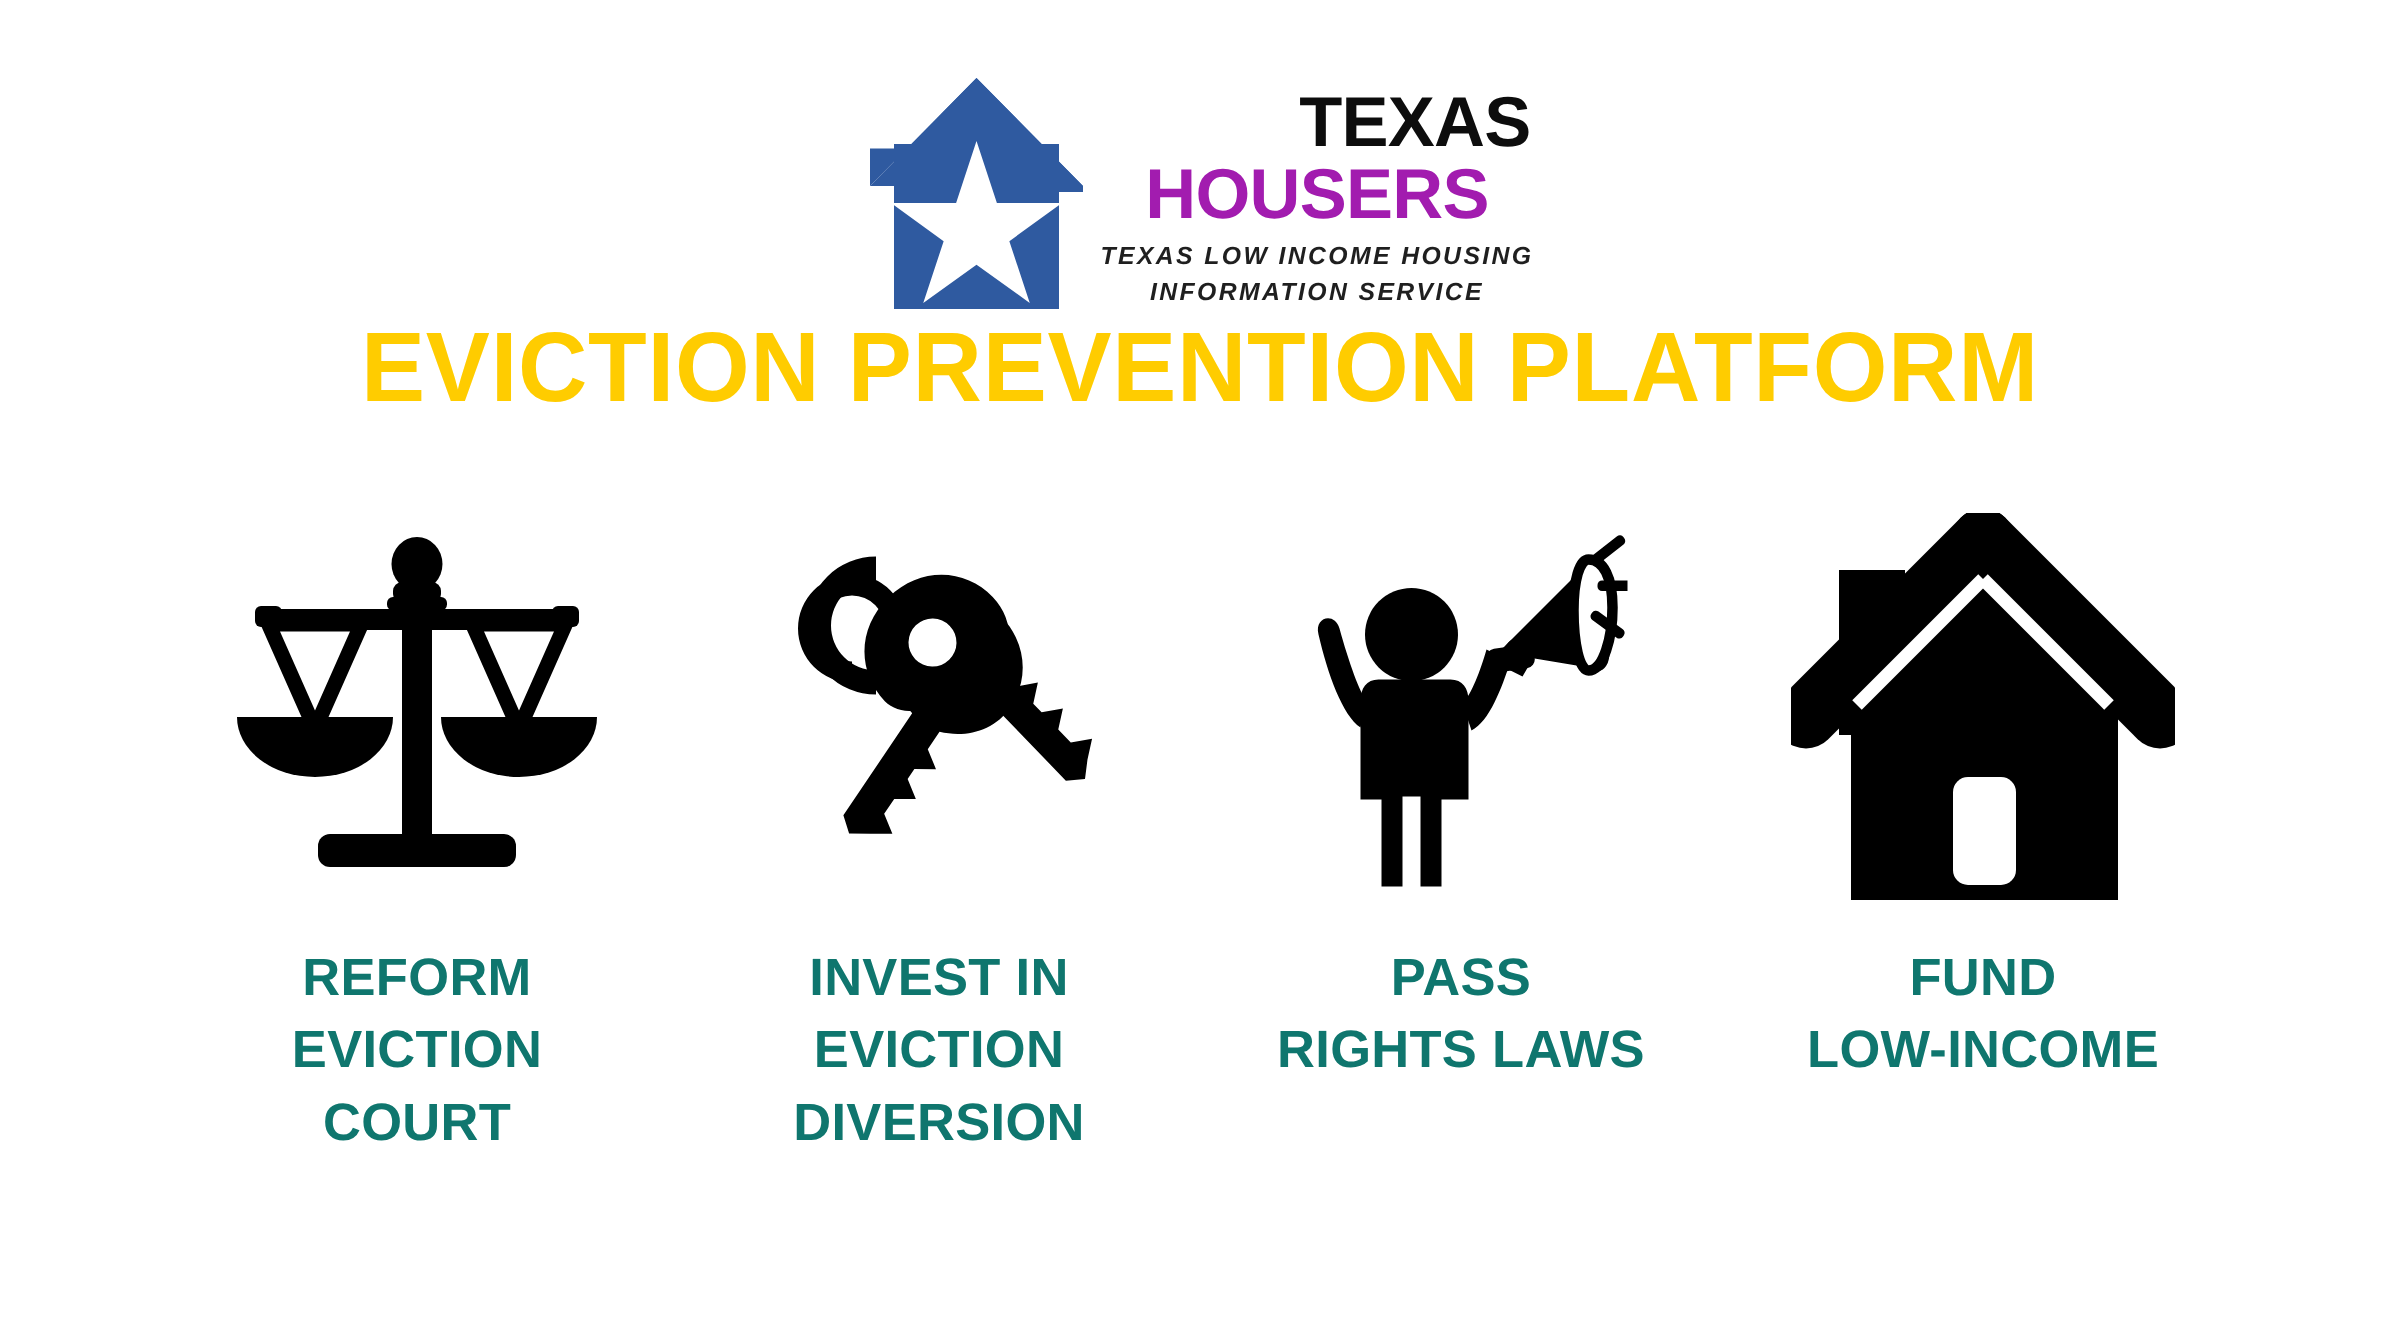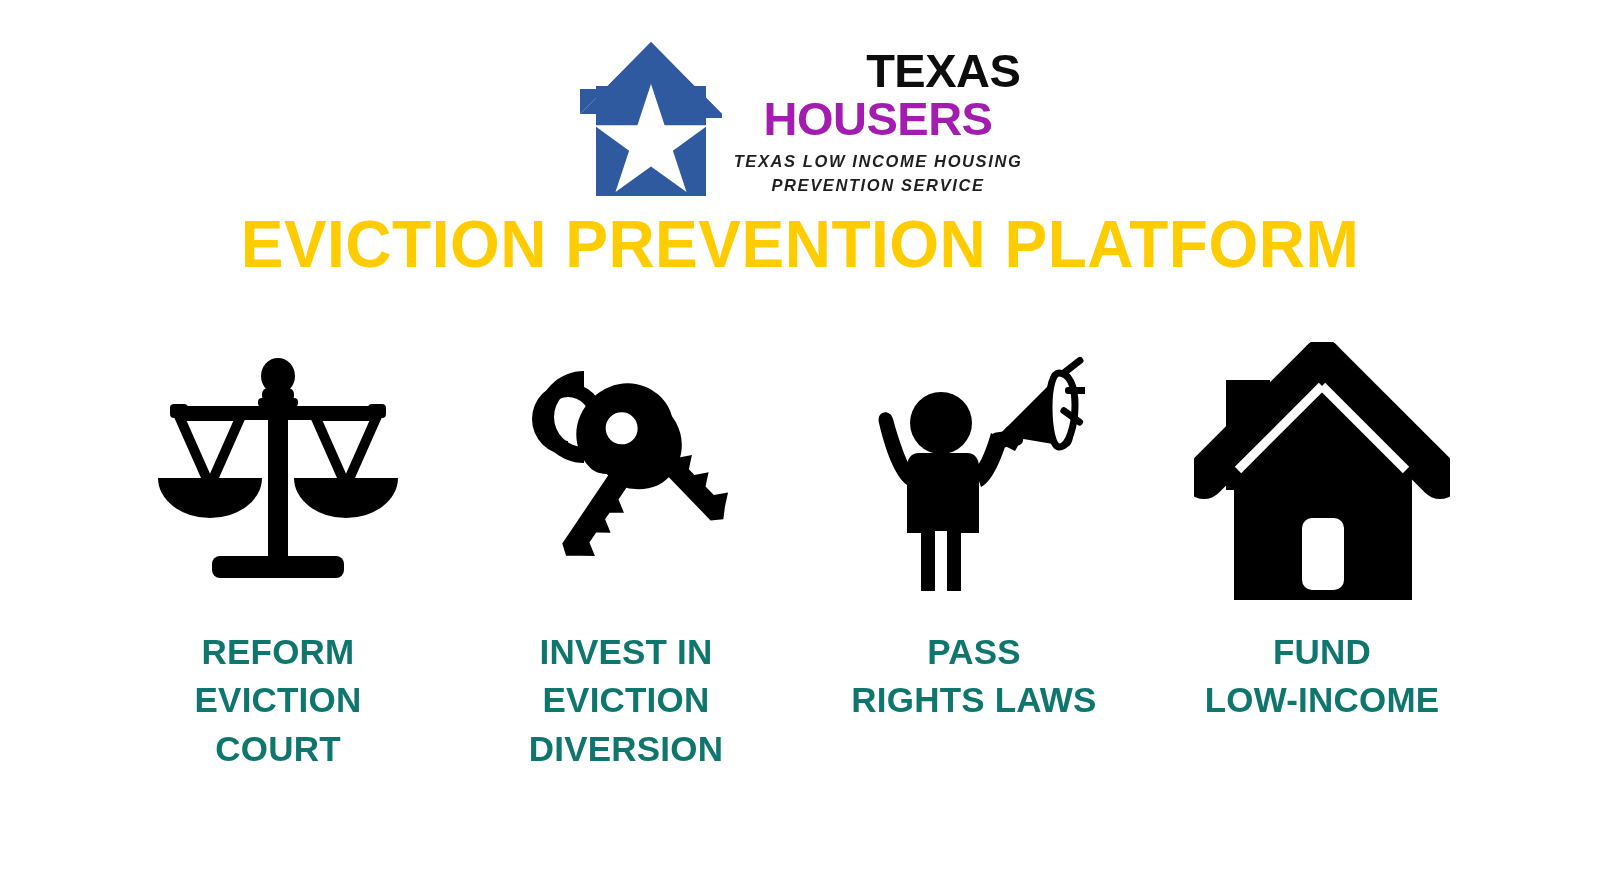--- a/index.html
+++ b/index.html
@@ -13,21 +13,21 @@
   .page{
     position:relative;
     width:1600px; height:888px;
     background:#ffffff;
   }
 
   
   .logo-lockup{
     position:absolute;
     left:0; right:0;
-    top:40px;
+    top:50px;
     height:160px;
     display:flex;
     justify-content:center;
     align-items:flex-start;
   }
   .logo-inner{
     display:flex;
     align-items:flex-start;
     gap:10px;
   }
@@ -131,21 +131,21 @@
         <path d="M73 2 L144 74 L118 74 L118 156 L28 156 L28 74 L2 74 Z" fill="#2F5AA0"></path>
         <rect x="18" y="46" width="110" height="110" fill="#2F5AA0"></rect>
         <polygon points="73,44 86.6,85.3 130,85.3 94.9,110.8 108.5,152 73,126.5 37.5,152 51.1,110.8 16,85.3 59.4,85.3" fill="#FFFFFF"></polygon>
       </svg>
 
       <div class="logo-words">
         <div class="logo-word-top">TEXAS</div>
         <div class="logo-word-bottom">HOUSERS</div>
         <div class="logo-tagline">
           <div>TEXAS LOW INCOME HOUSING</div>
-          <div>PREVENTION SERVICE</div>
+          <div>INFORMATION SERVICE</div>
         </div>
       </div>
 
     </div>
   </div>
 
   <div class="headline">EVICTION PREVENTION PLATFORM</div>
 
   <div class="pillars">
 

